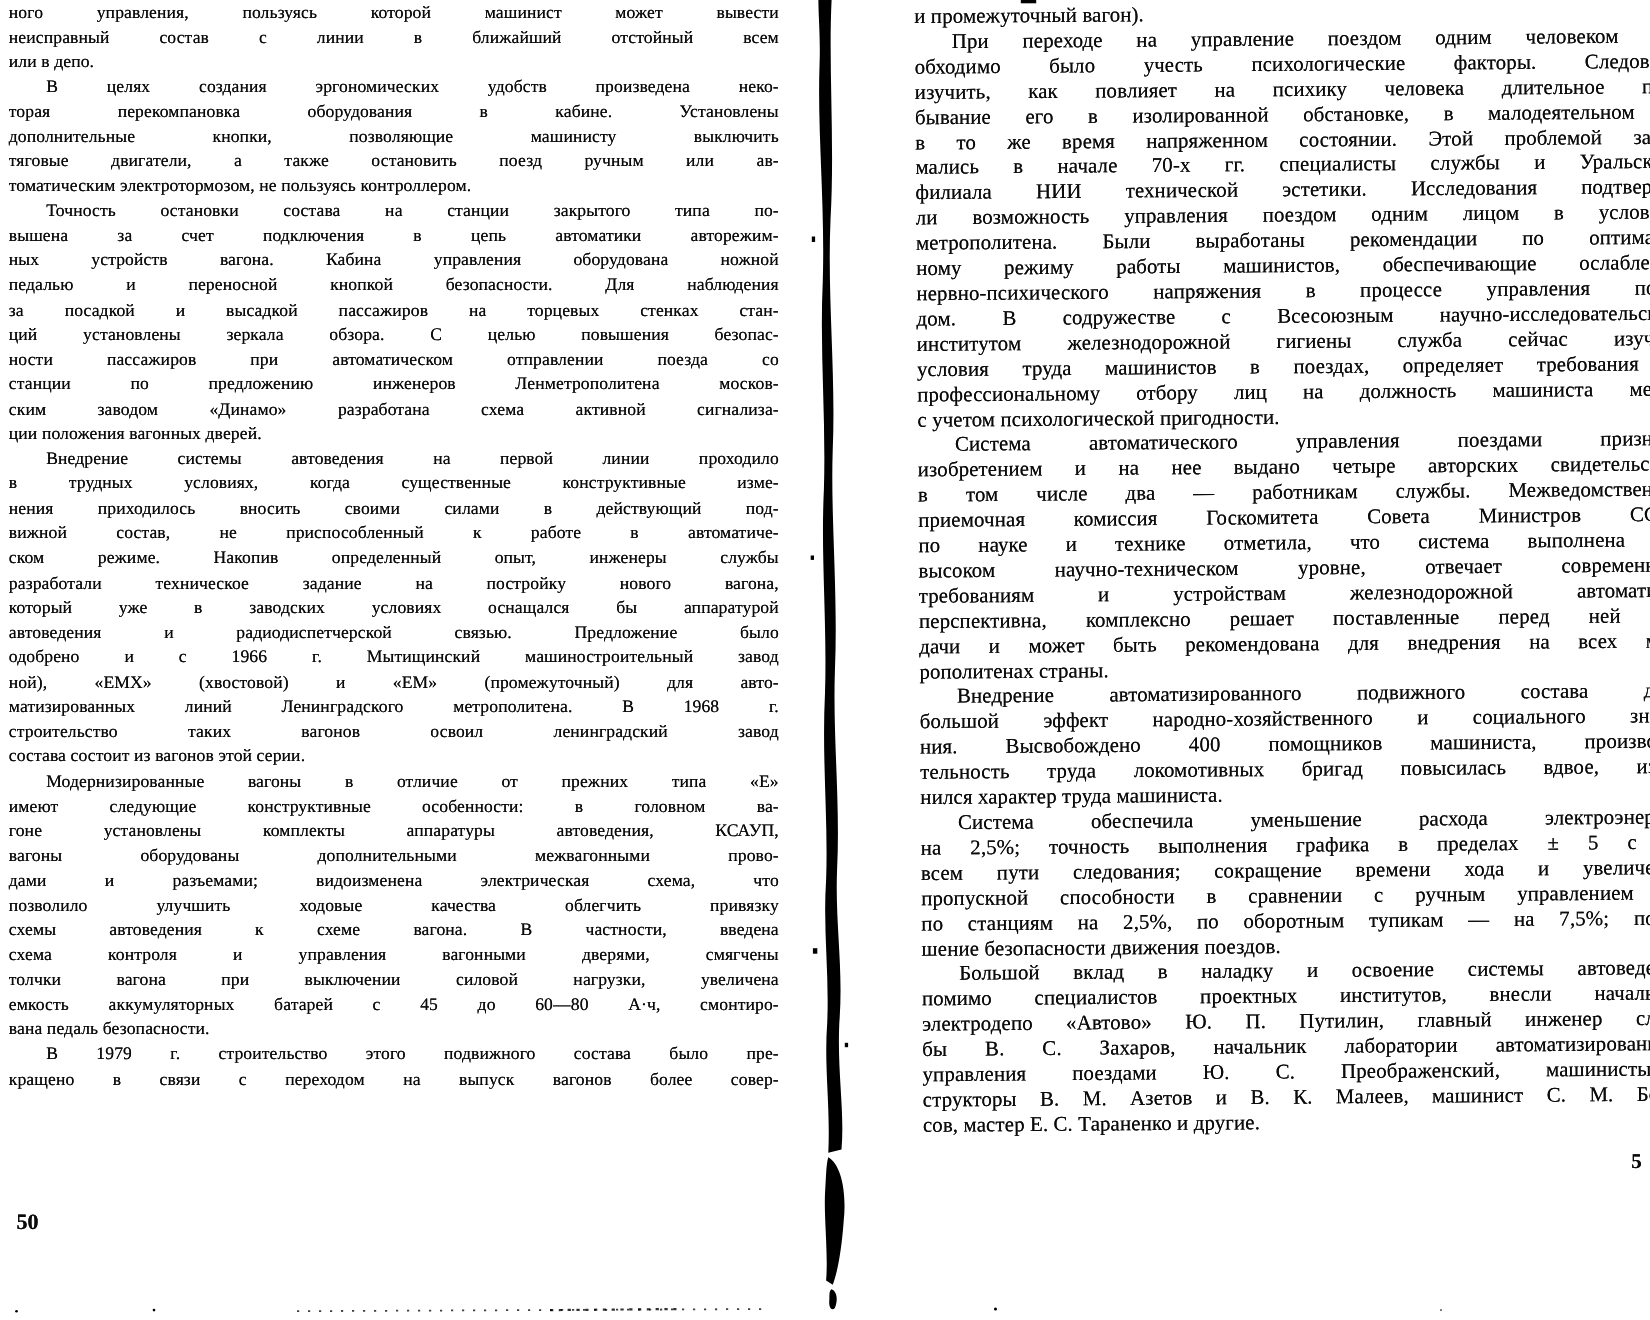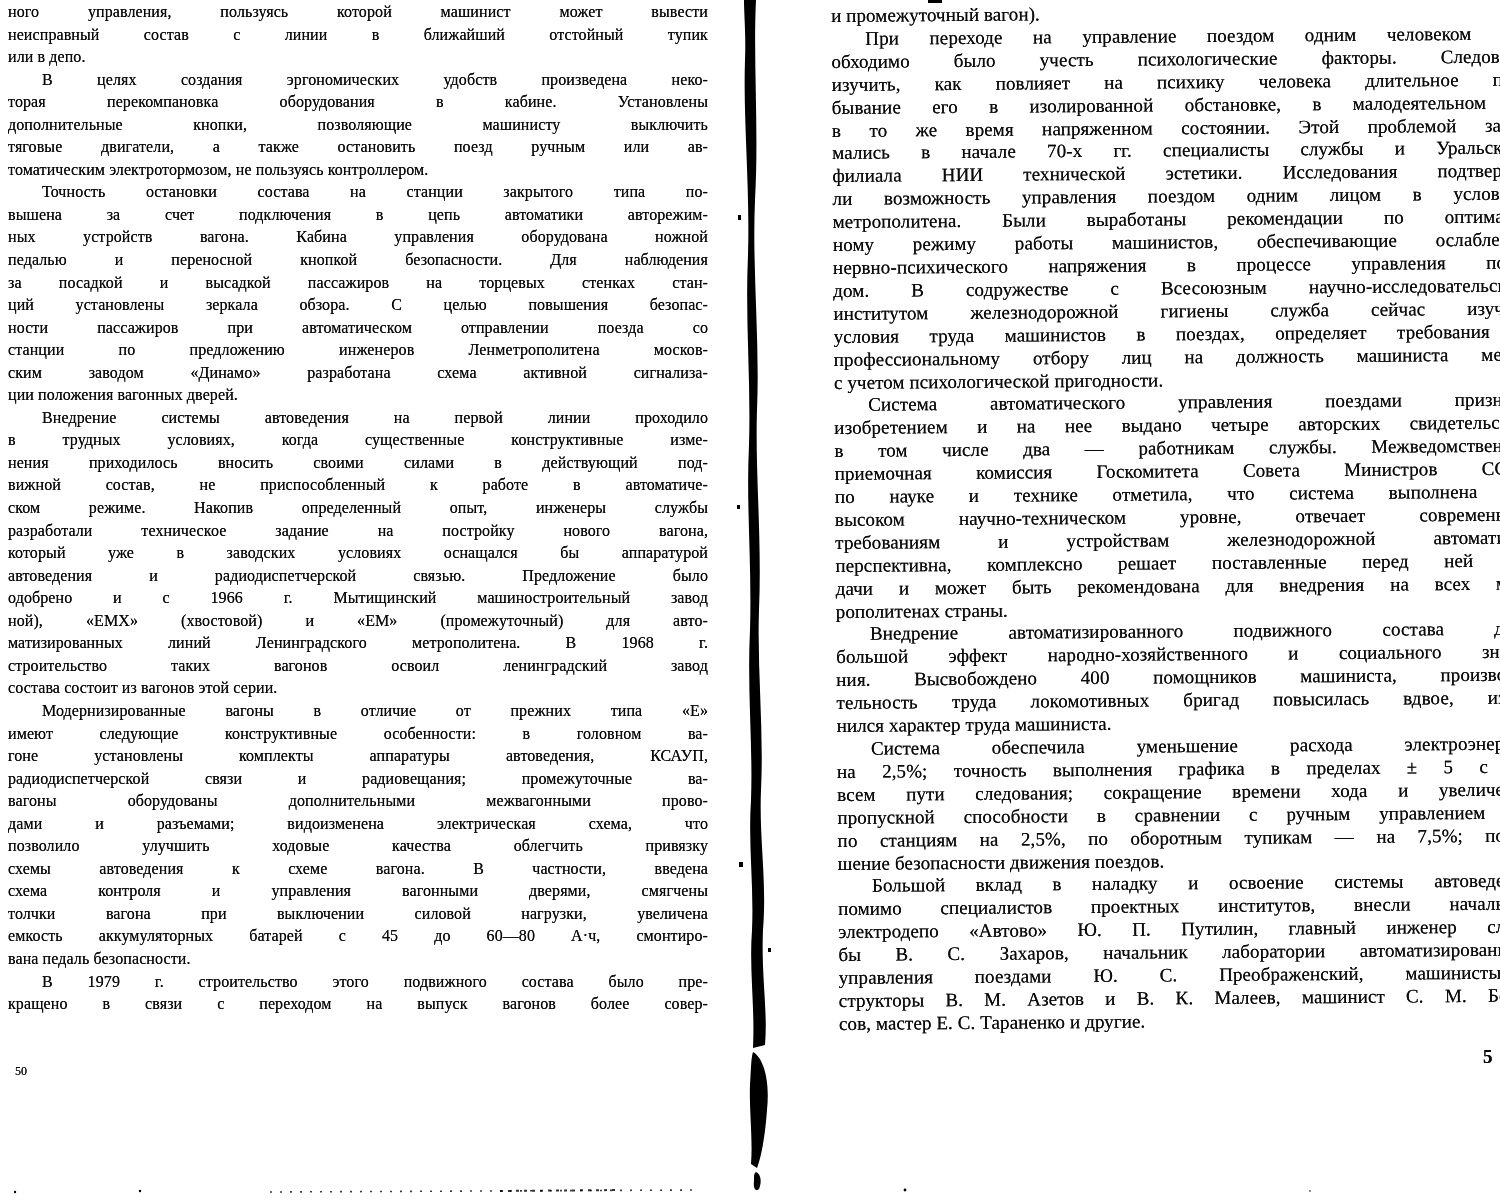--- a/index.html
+++ b/index.html
@@ -30,30 +30,30 @@
     text-align-last:justify;
   }
   .para-start{text-indent:34px;}
   .para-end{-moz-text-align-last:left;text-align-last:left;}
   .page-number{
     position:absolute;
     color:#0b0b0b;
     font-family:"Liberation Serif","DejaVu Serif",serif;
     text-shadow:0 0 0.6px rgba(0,0,0,0.85);
   }
-  .page-number-left{left:15px;top:1064px;font-size:12px;font-weight:normal;}
+  .page-number-left{left:15px;top:1100px;font-size:20px;font-weight:bold;}
   .page-number-right{left:1483px;top:1046px;font-size:19px;font-weight:bold;}
   .gutter-svg{position:absolute;left:0;top:0;pointer-events:none;}
 </style>
 </head>
 <body>
 
 <div class="page page-left" id="left-lines">
     <div class="line">ного управления, пользуясь которой машинист может вывести</div>
-    <div class="line">неисправный состав с линии в ближайший отстойный тупик</div>
+    <div class="line">неисправный состав с линии в ближайший отстойный всем</div>
     <div class="line para-end">или в депо.</div>
     <div class="line para-start">В целях создания эргономических удобств произведена неко-</div>
     <div class="line">торая перекомпановка оборудования в кабине. Установлены</div>
     <div class="line">дополнительные кнопки, позволяющие машинисту выключить</div>
     <div class="line">тяговые двигатели, а также остановить поезд ручным или ав-</div>
     <div class="line para-end">томатическим электротормозом, не пользуясь контроллером.</div>
     <div class="line para-start">Точность остановки состава на станции закрытого типа по-</div>
     <div class="line">вышена за счет подключения в цепь автоматики авторежим-</div>
     <div class="line">ных устройств вагона. Кабина управления оборудована ножной</div>
     <div class="line">педалью и переносной кнопкой безопасности. Для наблюдения</div>
@@ -72,21 +72,20 @@
     <div class="line">который уже в заводских условиях оснащался бы аппаратурой</div>
     <div class="line">автоведения и радиодиспетчерской связью. Предложение было</div>
     <div class="line">одобрено и с 1966 г. Мытищинский машиностроительный завод</div>
     <div class="line">ной), «ЕМХ» (хвостовой) и «ЕМ» (промежуточный) для авто-</div>
     <div class="line">матизированных линий Ленинградского метрополитена. В 1968 г.</div>
     <div class="line">строительство таких вагонов освоил ленинградский завод</div>
     <div class="line para-end">состава состоит из вагонов этой серии.</div>
     <div class="line para-start">Модернизированные вагоны в отличие от прежних типа «Е»</div>
     <div class="line">имеют следующие конструктивные особенности: в головном ва-</div>
     <div class="line">гоне установлены комплекты аппаратуры автоведения, КСАУП,</div>
-    <div class="line">радиодиспетчерской связи и радиовещания; промежуточные ва-</div>
     <div class="line">вагоны оборудованы дополнительными межвагонными прово-</div>
     <div class="line">дами и разъемами; видоизменена электрическая схема, что</div>
     <div class="line">позволило улучшить ходовые качества облегчить привязку</div>
     <div class="line">схемы автоведения к схеме вагона. В частности, введена</div>
     <div class="line">схема контроля и управления вагонными дверями, смягчены</div>
     <div class="line">толчки вагона при выключении силовой нагрузки, увеличена</div>
     <div class="line">емкость аккумуляторных батарей с 45 до 60—80 А·ч, смонтиро-</div>
     <div class="line para-end">вана педаль безопасности.</div>
     <div class="line para-start">В 1979 г. строительство этого подвижного состава было пре-</div>
     <div class="line">кращено в связи с переходом на выпуск вагонов более совер-</div>

